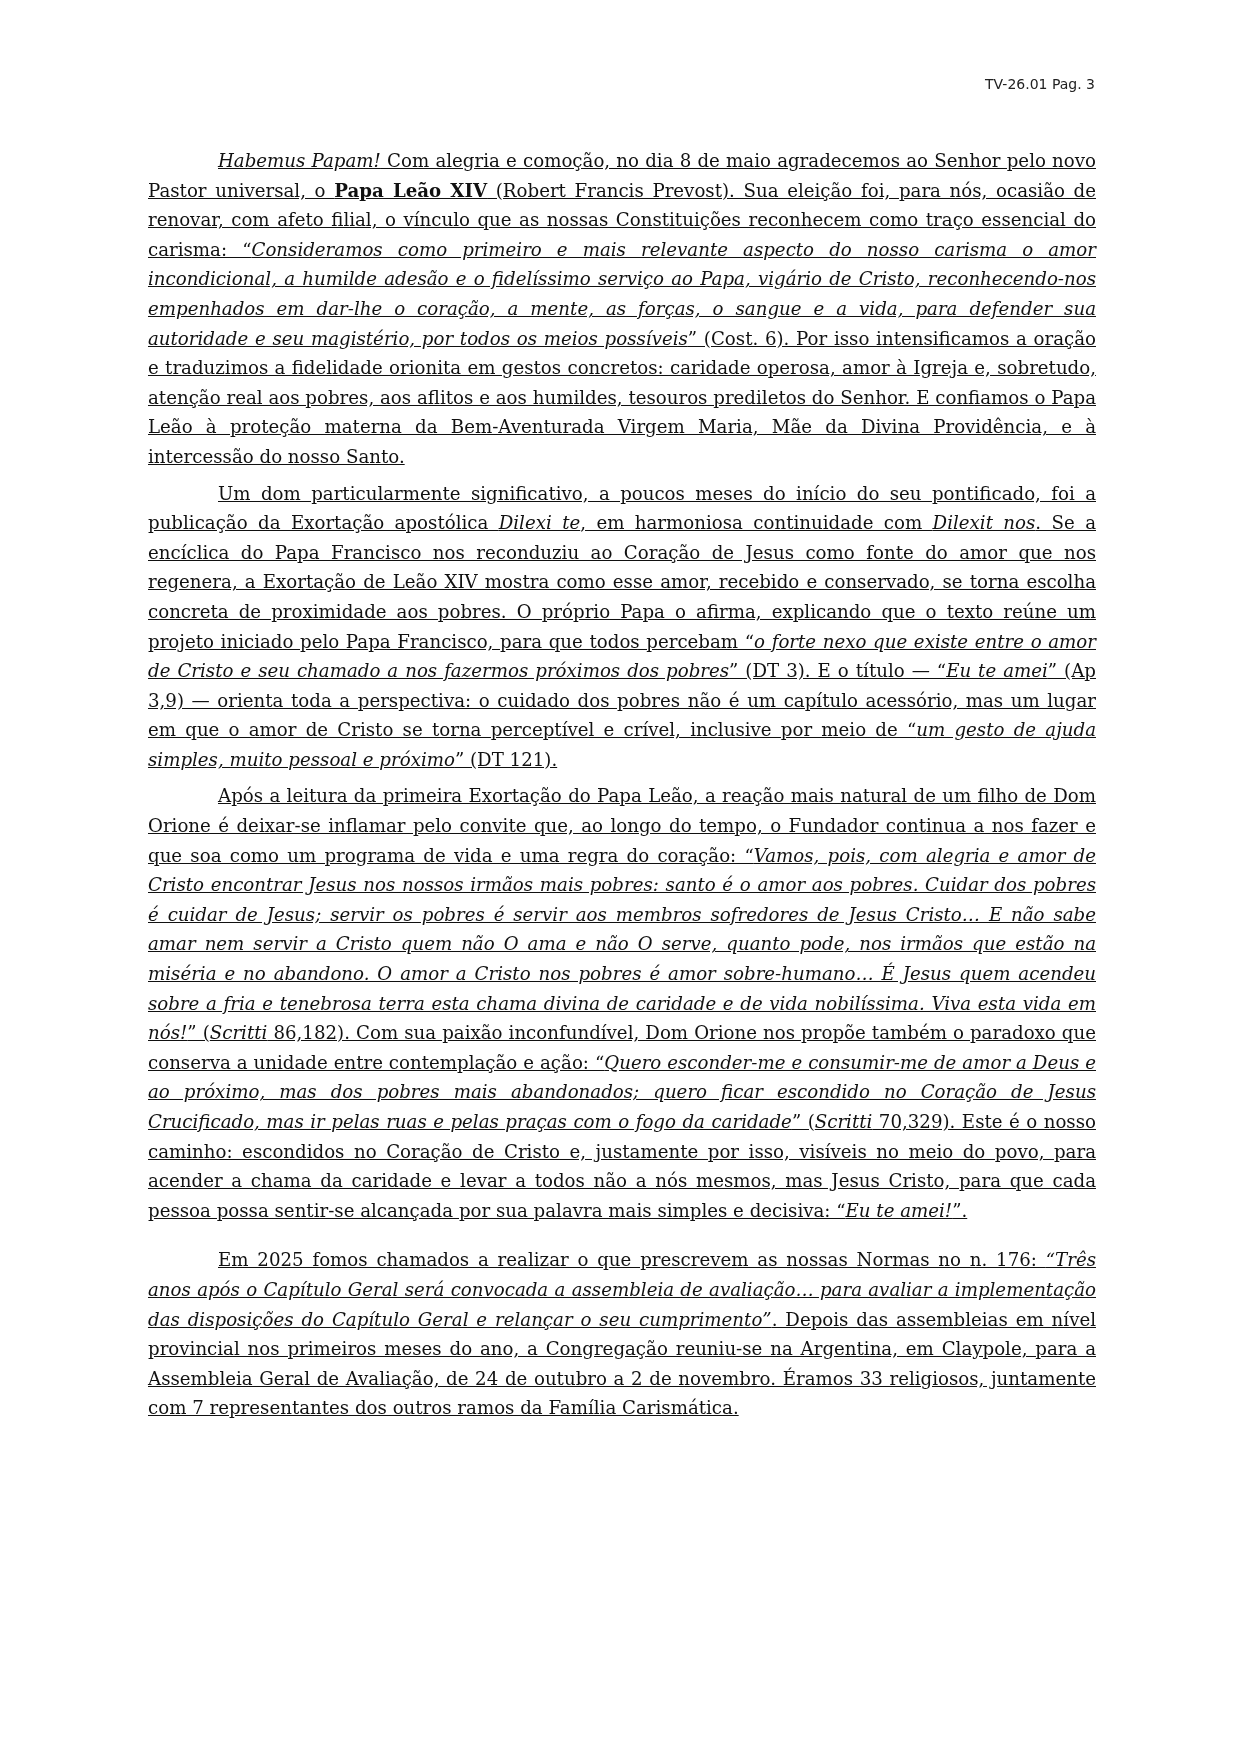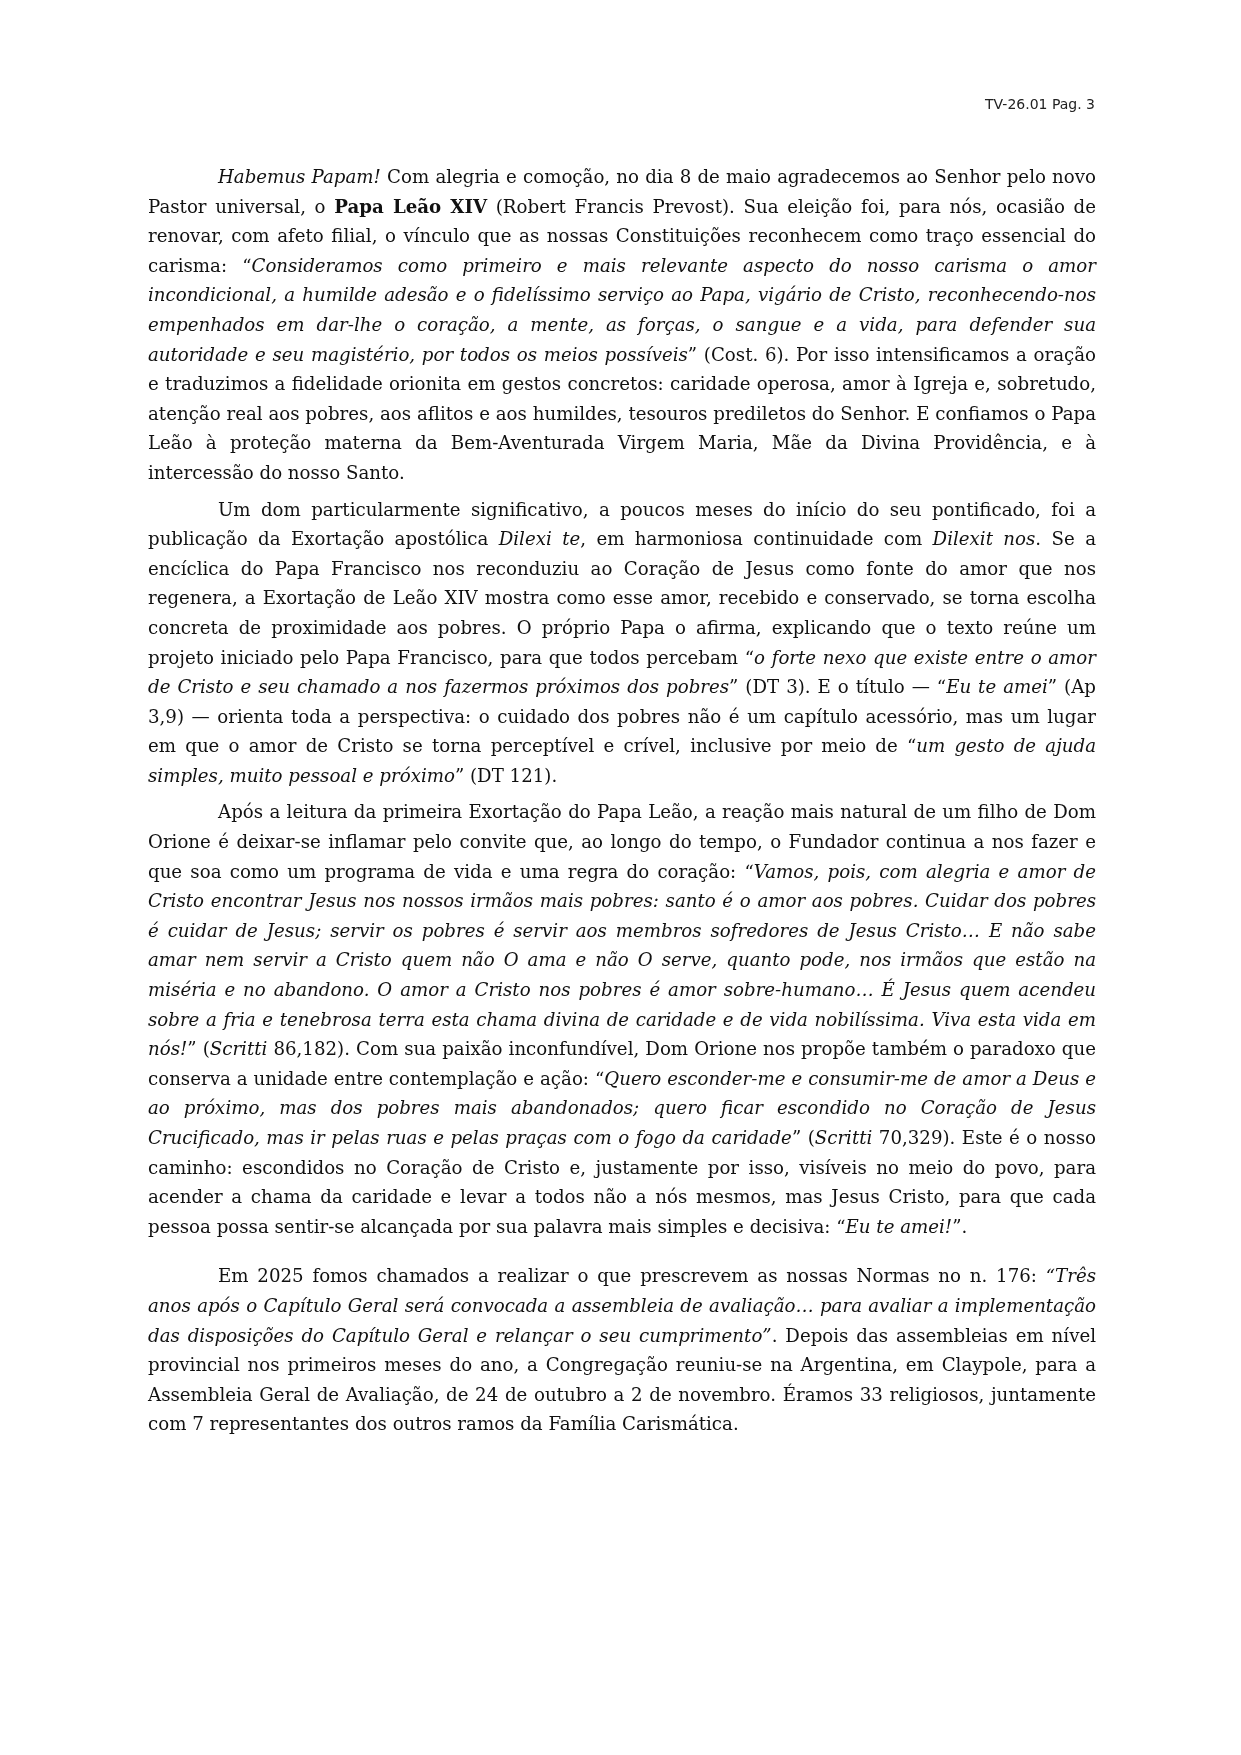--- a/index.html
+++ b/index.html
@@ -1,24 +1,24 @@
 <!DOCTYPE html>
 <html><head>
 <meta charset="utf-8">
 <style>
   html, body { margin: 0; padding: 0; background: #ffffff; }
   body { width: 1241px; height: 1755px; position: relative; overflow: hidden; }
   .page-header {
     position: absolute; top: 76px; right: 146px;
-    font-family: "DejaVu Sans", sans-serif; font-size: 14px; color: #222; margin-top: 20px;
+    font-family: "DejaVu Sans", sans-serif; font-size: 14px; color: #222;
   }
   .content {
-    position: absolute; left: 148px; top: 162px; width: 948px;
+    position: absolute; left: 148px; top: 146px; width: 948px;
     font-family: "DejaVu Serif", serif; font-size: 18.2px; line-height: 29.6px;
-    color: #111; text-align: justify; hyphens: none;
+    color: #111; text-align: justify; hyphens: none; text-decoration: underline;
   }
   .content p { margin: 0 0 7px 0; text-indent: 70px; }
   .content h2 {
     font-size: 18.2px; font-weight: bold; margin: 50px 0 0 0; padding-left: 70px;
     line-height: 29.6px;
   }
   .content em { font-style: italic; }
   .content strong { font-weight: bold; }
   .content p.after-heading { margin-top: 20px; }
 </style>

